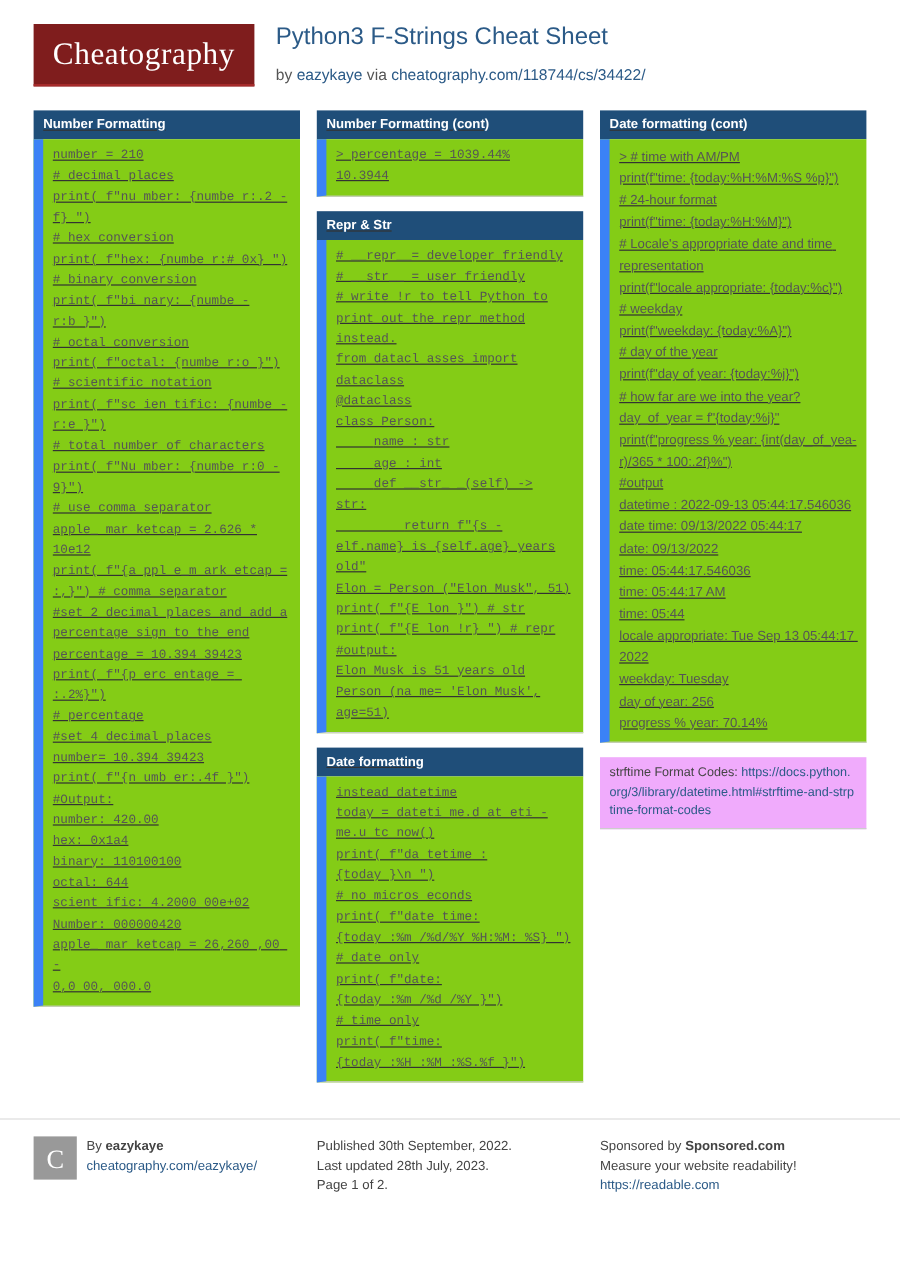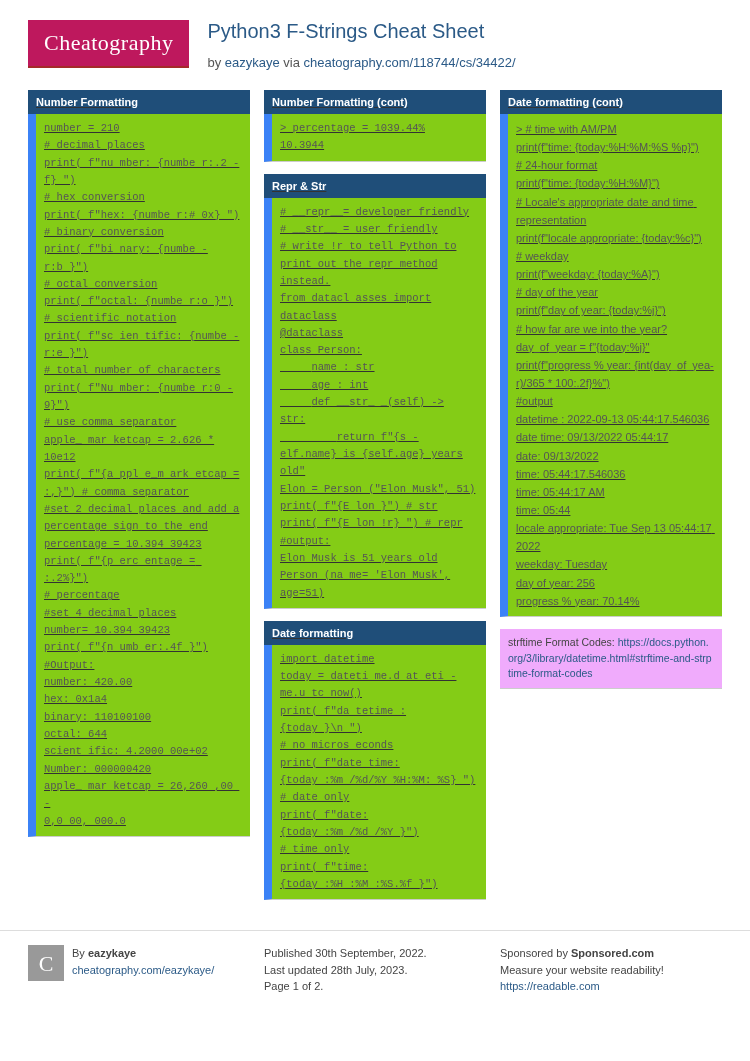--- a/index.html
+++ b/index.html
@@ -10,25 +10,25 @@
     font-size: 11px;
     color: #333;
   }
   .header {
     display: flex;
     align-items: flex-start;
     padding: 20px 28px 10px 28px;
     gap: 18px;
   }
   .logo {
-    background: #be185d;
+    background: #7f1d1d;
     color: #fff;
     padding: 10px 16px;
     font-family: Georgia, serif;
-    font-size: 22px;
+    font-size: 26px;
     border-bottom: 2px solid #a52a2a;
     letter-spacing: 0.5px;
   }
   .header-text h1 {
     color: #2b5a87;
     font-size: 20px;
     font-weight: 400;
     margin-bottom: 12px;
   }
   .byline { font-size: 13px; color: #555; }
@@ -178,21 +178,21 @@
 Elon = Person ("Elon Musk", 51)
 print( f"{E lon }") # str
 print( f"{E lon !r} ") # repr
 #output:
 Elon Musk is 51 years old
 Person (na me= 'Elon Musk',
 age=51)</div>
     </div>
     <div class="block">
       <div class="block-header">Date formatting</div>
-      <div class="code">import datetime
+      <div class="code">instead datetime
 today = dateti me.d at eti ­-
 me.u tc now()
 print( f"da tetime :
 {today }\n ")
 # no micros econds
 print( f"date time:
 {today :%m /%d/%Y %H:%M: %S} ")
 # date only
 print( f"date:
 {today :%m /%d /%Y }")

